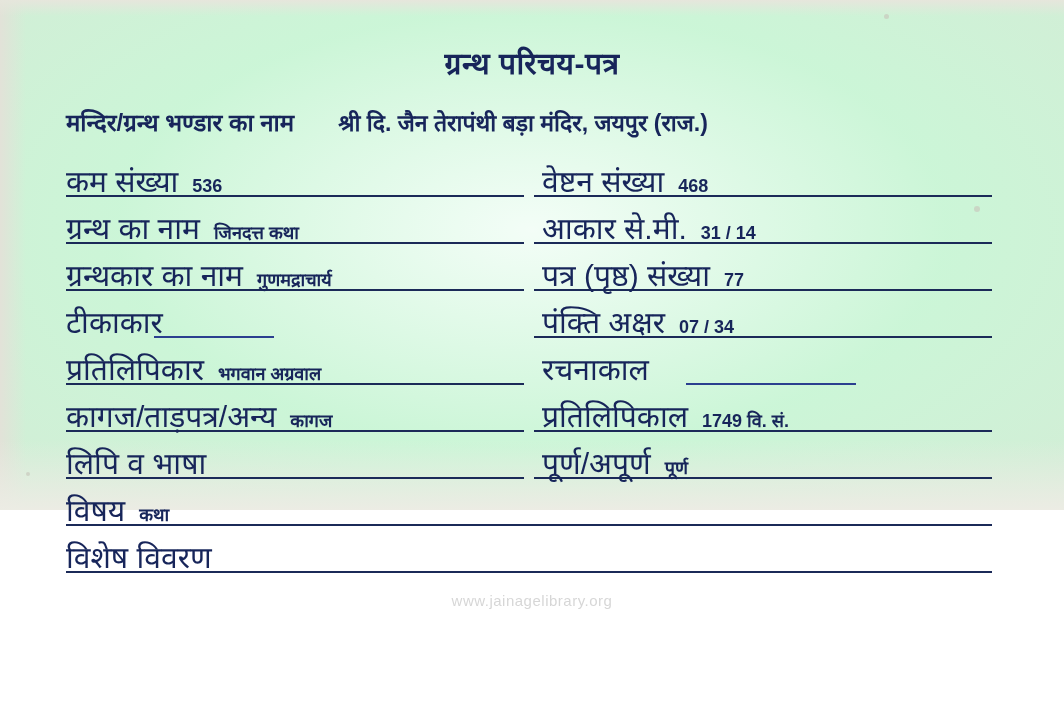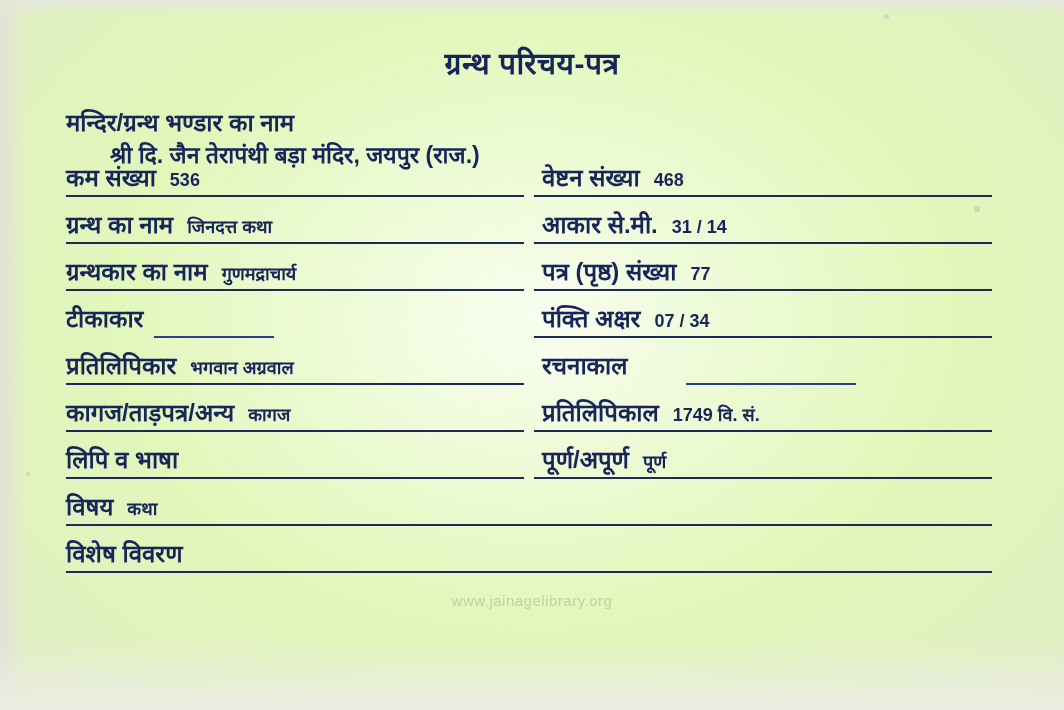--- a/index.html
+++ b/index.html
@@ -10,22 +10,22 @@
   body {
     width: 1064px;
     height: 710px;
     overflow: hidden;
     font-family: "Liberation Sans", sans-serif;
   }
 
   #card {
     position: relative;
     width: 1064px;
-    height: 710px;
-    background: #bef264;
+    height: 510px;
+    background: #86efac;
     color: #1b2a58;
   }
 
   
   #paper-tint {
     position: absolute;
     inset: 0;
     background:
       radial-gradient(ellipse at 50% 45%, rgba(255,255,255,0.9) 0%, rgba(250,250,244,0.6) 55%, rgba(236,236,228,0.75) 100%);
     pointer-events: none;
@@ -68,22 +68,21 @@
     letter-spacing: 0.5px;
     color: #17255a;
   }
 
   .temple-row {
     position: absolute;
     top: 105px;
     left: 66px;
     width: 950px;
     display: flex;
-    align-items: flex-start;
-    flex-direction: column;
+    align-items: center;
   }
   .temple-label {
     font-size: 24px;
     font-weight: 600;
     color: #17255a;
     white-space: nowrap;
   }
   .temple-value {
     font-size: 23px;
     font-weight: 600;
@@ -108,22 +107,22 @@
     position: relative;
     display: flex;
     align-items: baseline;
     flex: 0 0 50%;
     box-sizing: border-box;
   }
   .col.left { padding-right: 16px; }
   .col.right { padding-left: 8px; }
 
   .label {
-    font-size: 24px;
-    font-weight: 700;
+    font-size: 30px;
+    font-weight: 400;
     color: #17255a;
     white-space: nowrap;
     z-index: 2;
     background: transparent;
   }
   .value {
     font-size: 18px;
     font-weight: 600;
     color: #17255a;
     white-space: nowrap;

